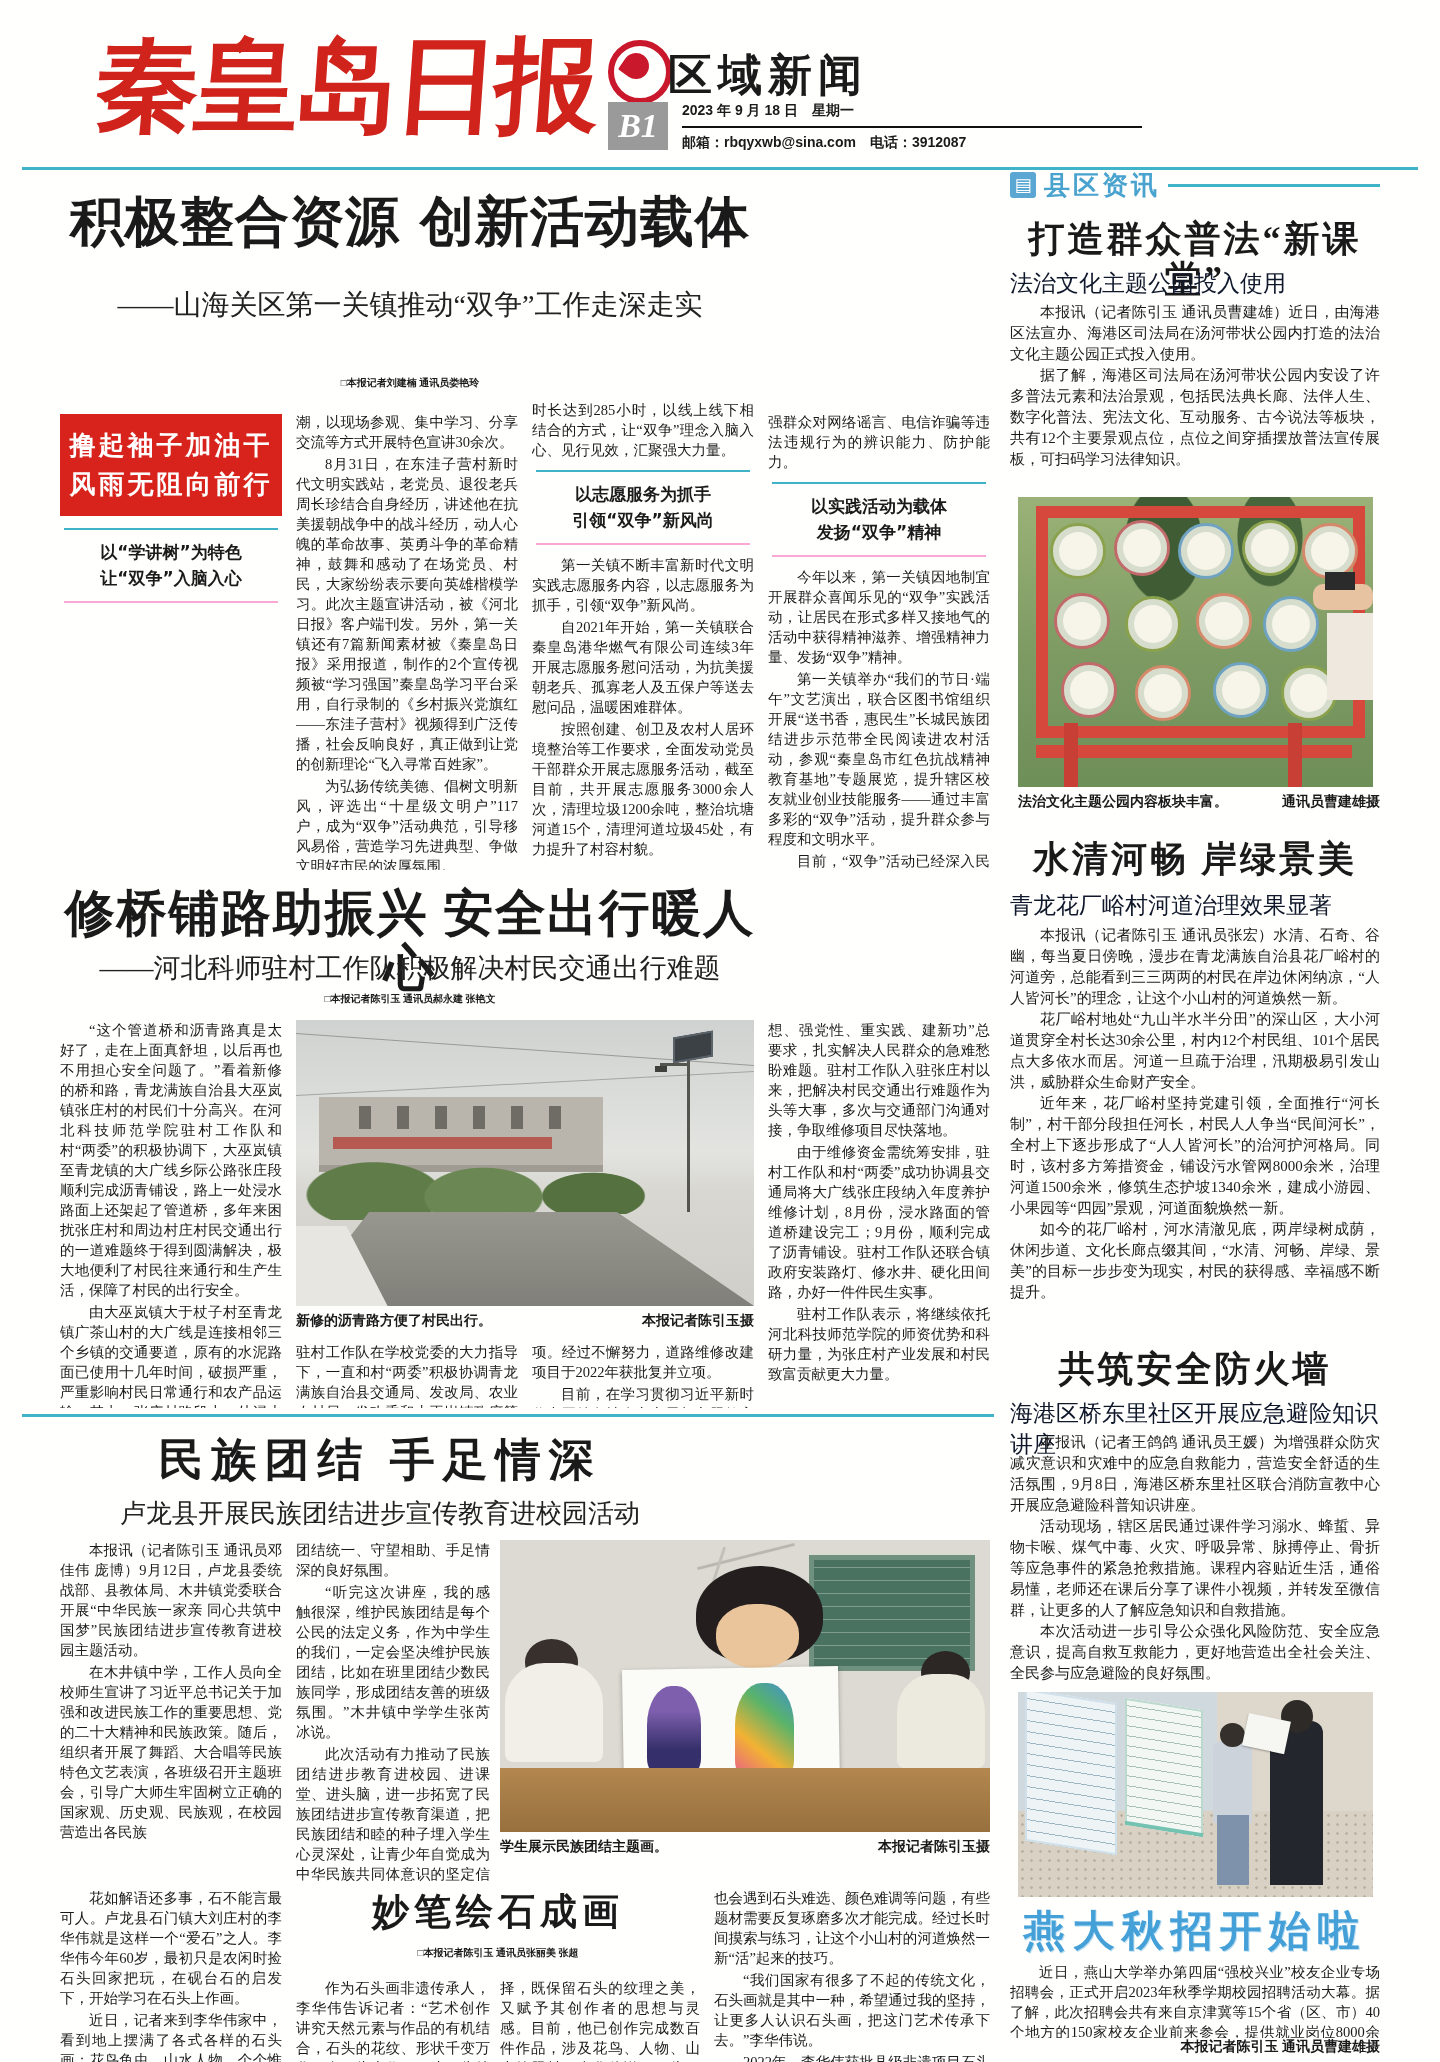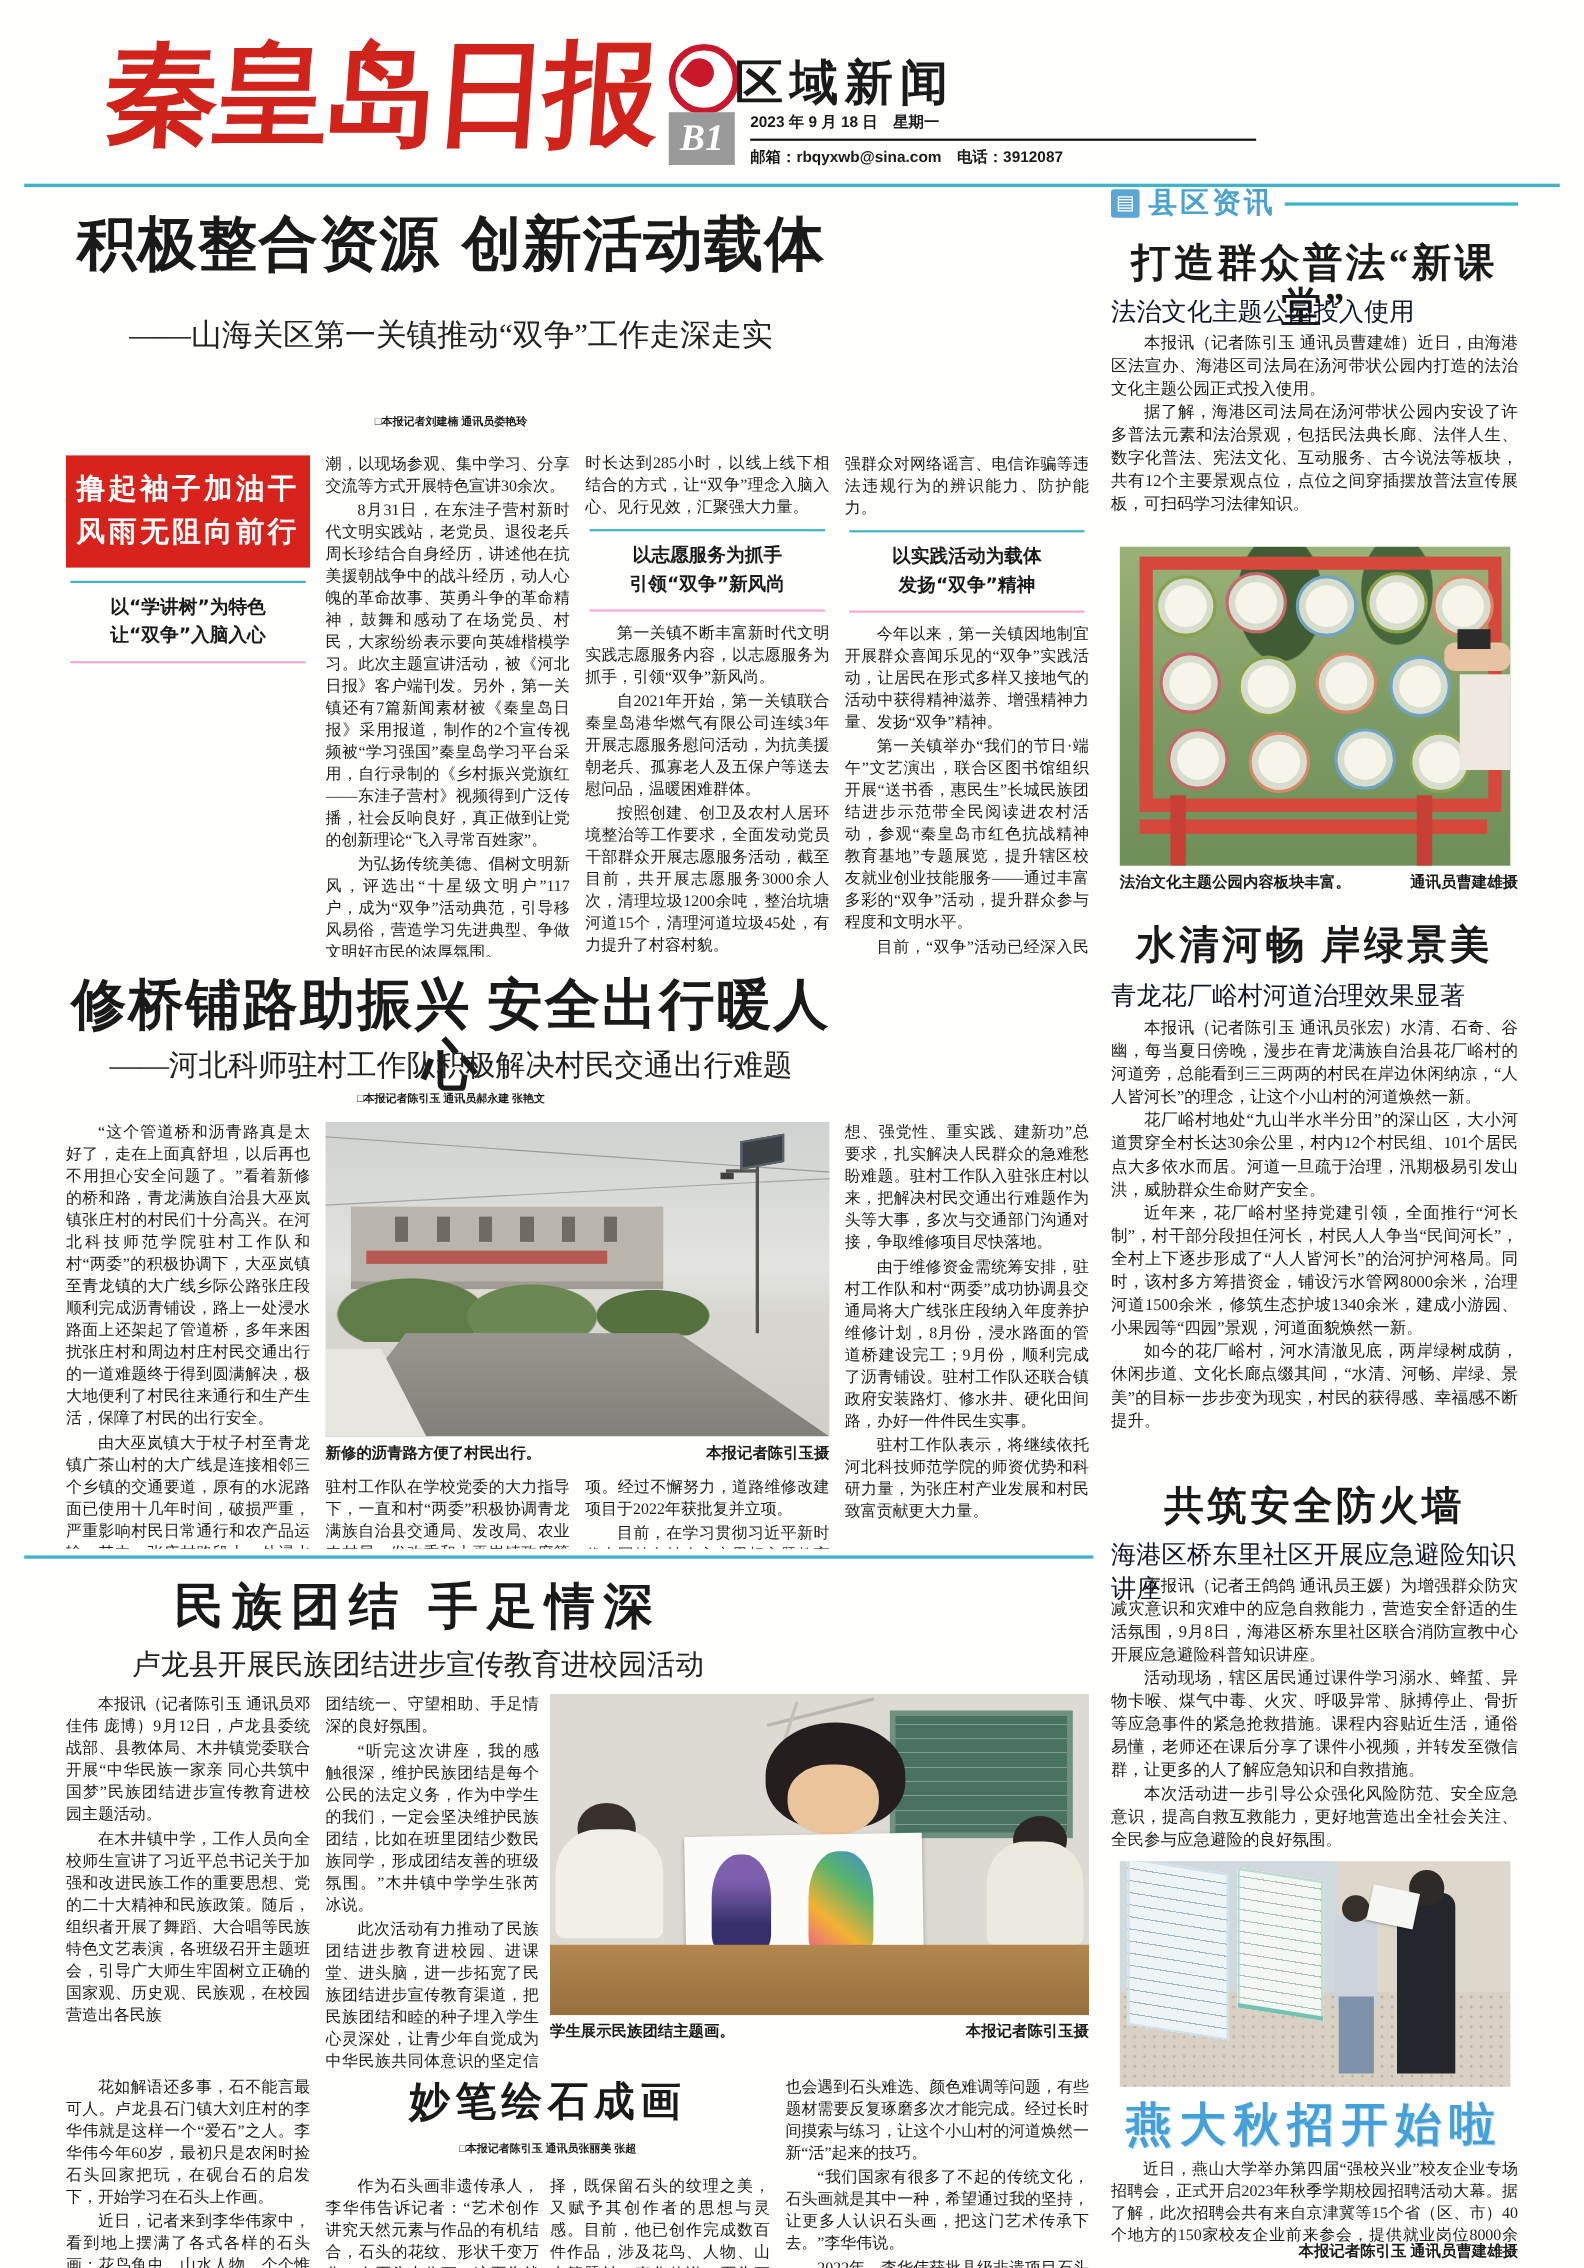--- a/index.html
+++ b/index.html
@@ -144,21 +144,21 @@
     <h3 class="crosshead">以“学讲树”为特色
 让“双争”入脑入心</h3>
 
   </div>
   <div class="abs col" style="left:296px;top:412px;width:222px;height:458px;">
     <p>潮，以现场参观、集中学习、分享交流等方式开展特色宣讲30余次。</p>
     <p class="ind">8月31日，在东洼子营村新时代文明实践站，老党员、退役老兵周长珍结合自身经历，讲述他在抗美援朝战争中的战斗经历，动人心魄的革命故事、英勇斗争的革命精神，鼓舞和感动了在场党员、村民，大家纷纷表示要向英雄楷模学习。此次主题宣讲活动，被《河北日报》客户端刊发。另外，第一关镇还有7篇新闻素材被《秦皇岛日报》采用报道，制作的2个宣传视频被“学习强国”秦皇岛学习平台采用，自行录制的《乡村振兴党旗红——东洼子营村》视频得到广泛传播，社会反响良好，真正做到让党的创新理论“飞入寻常百姓家”。</p>
     <p class="ind">为弘扬传统美德、倡树文明新风，评选出“十星级文明户”117户，成为“双争”活动典范，引导移风易俗，营造学习先进典型、争做文明好市民的浓厚氛围。</p>
 
   </div>
-  <div class="abs col" style="left:532px;top:411px;width:222px;height:458px;">
+  <div class="abs col" style="left:532px;top:400px;width:222px;height:458px;">
     <p>时长达到285小时，以线上线下相结合的方式，让“双争”理念入脑入心、见行见效，汇聚强大力量。</p>
     <h3 class="crosshead">以志愿服务为抓手
 引领“双争”新风尚</h3>
     <p class="ind">第一关镇不断丰富新时代文明实践志愿服务内容，以志愿服务为抓手，引领“双争”新风尚。</p>
     <p class="ind">自2021年开始，第一关镇联合秦皇岛港华燃气有限公司连续3年开展志愿服务慰问活动，为抗美援朝老兵、孤寡老人及五保户等送去慰问品，温暖困难群体。</p>
     <p class="ind">按照创建、创卫及农村人居环境整治等工作要求，全面发动党员干部群众开展志愿服务活动，截至目前，共开展志愿服务3000余人次，清理垃圾1200余吨，整治坑塘河道15个，清理河道垃圾45处，有力提升了村容村貌。</p>
 
   </div>
   <div class="abs col" style="left:768px;top:412px;width:222px;height:458px;">
     <p>强群众对网络谣言、电信诈骗等违法违规行为的辨识能力、防护能力。</p>

